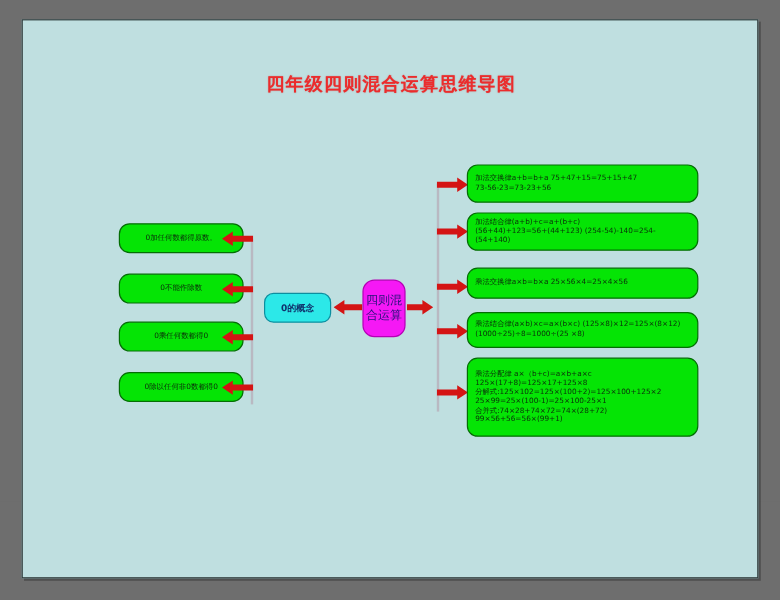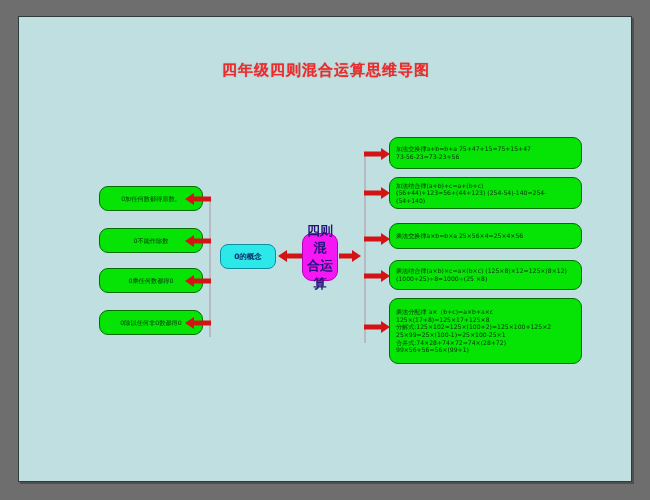--- a/index.html
+++ b/index.html
@@ -75,22 +75,22 @@
     border-radius: 8px;
     color: #10306b;
     font-size: 7.5px;
     font-weight: bold;
   }
   .magenta-box {
     background: #f518f5;
     border: 1.5px solid #b400b4;
     border-radius: 10px;
     color: #26127a;
-    font-size: 13px;
-    font-weight: bold;
+    font-size: 10px;
+    font-weight: normal;
     line-height: 1.35;
     white-space: pre-line;
   }
   .arrow {
     position: absolute;
     height: 0;
   }
   .arrow svg { display: block; }
   .vline {
     position: absolute;

